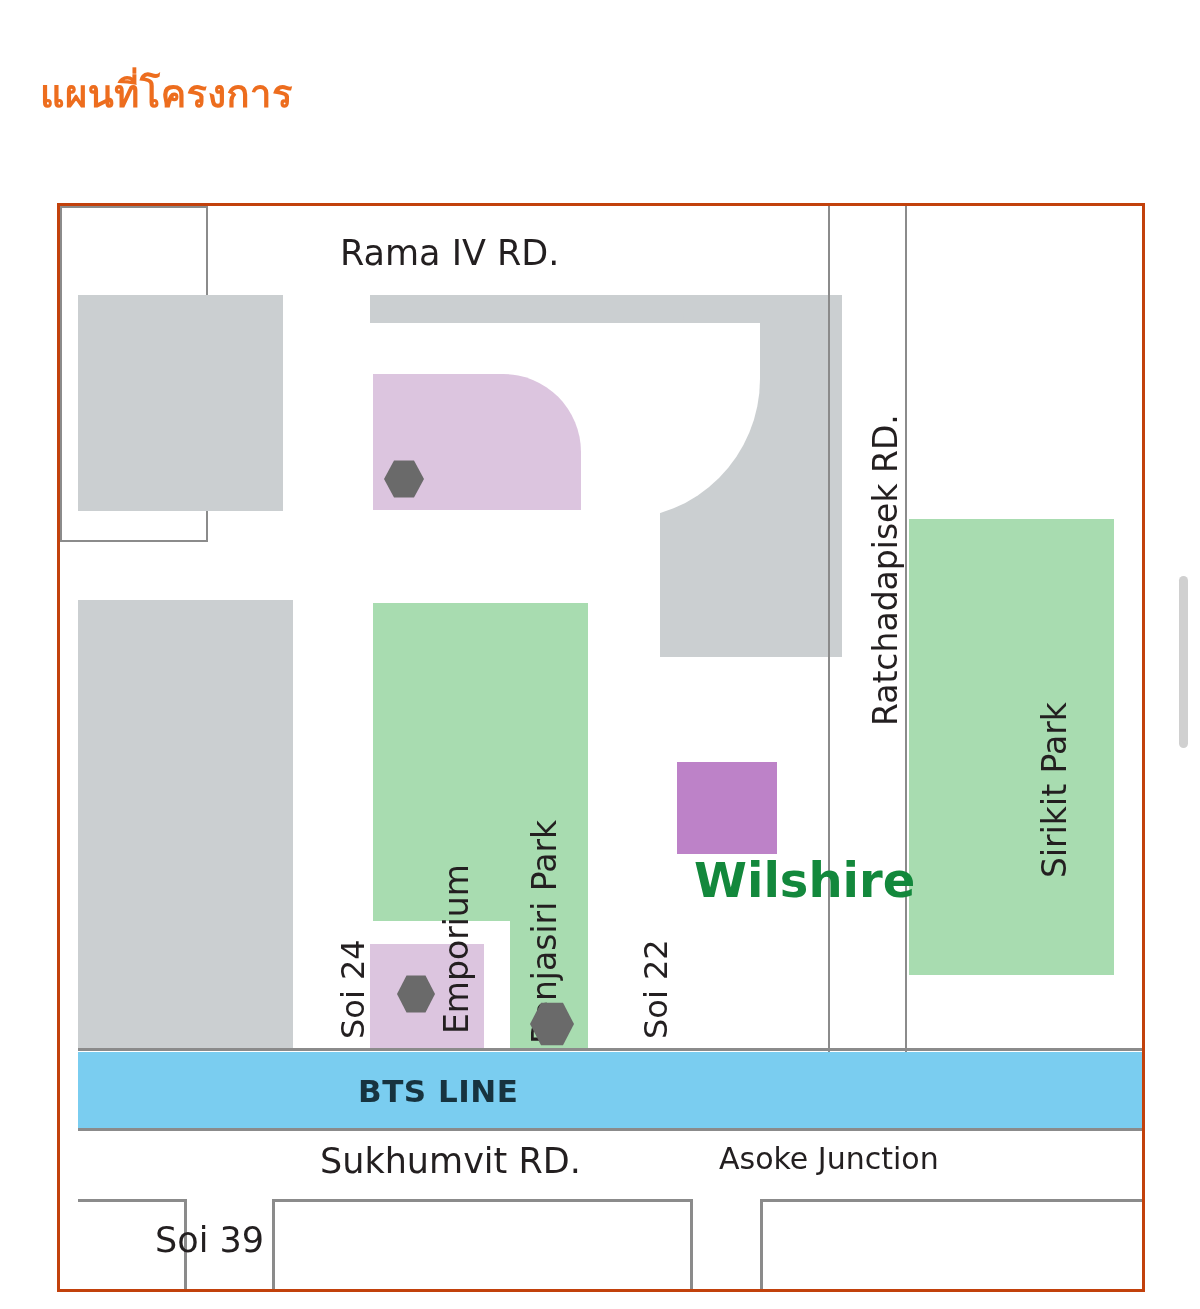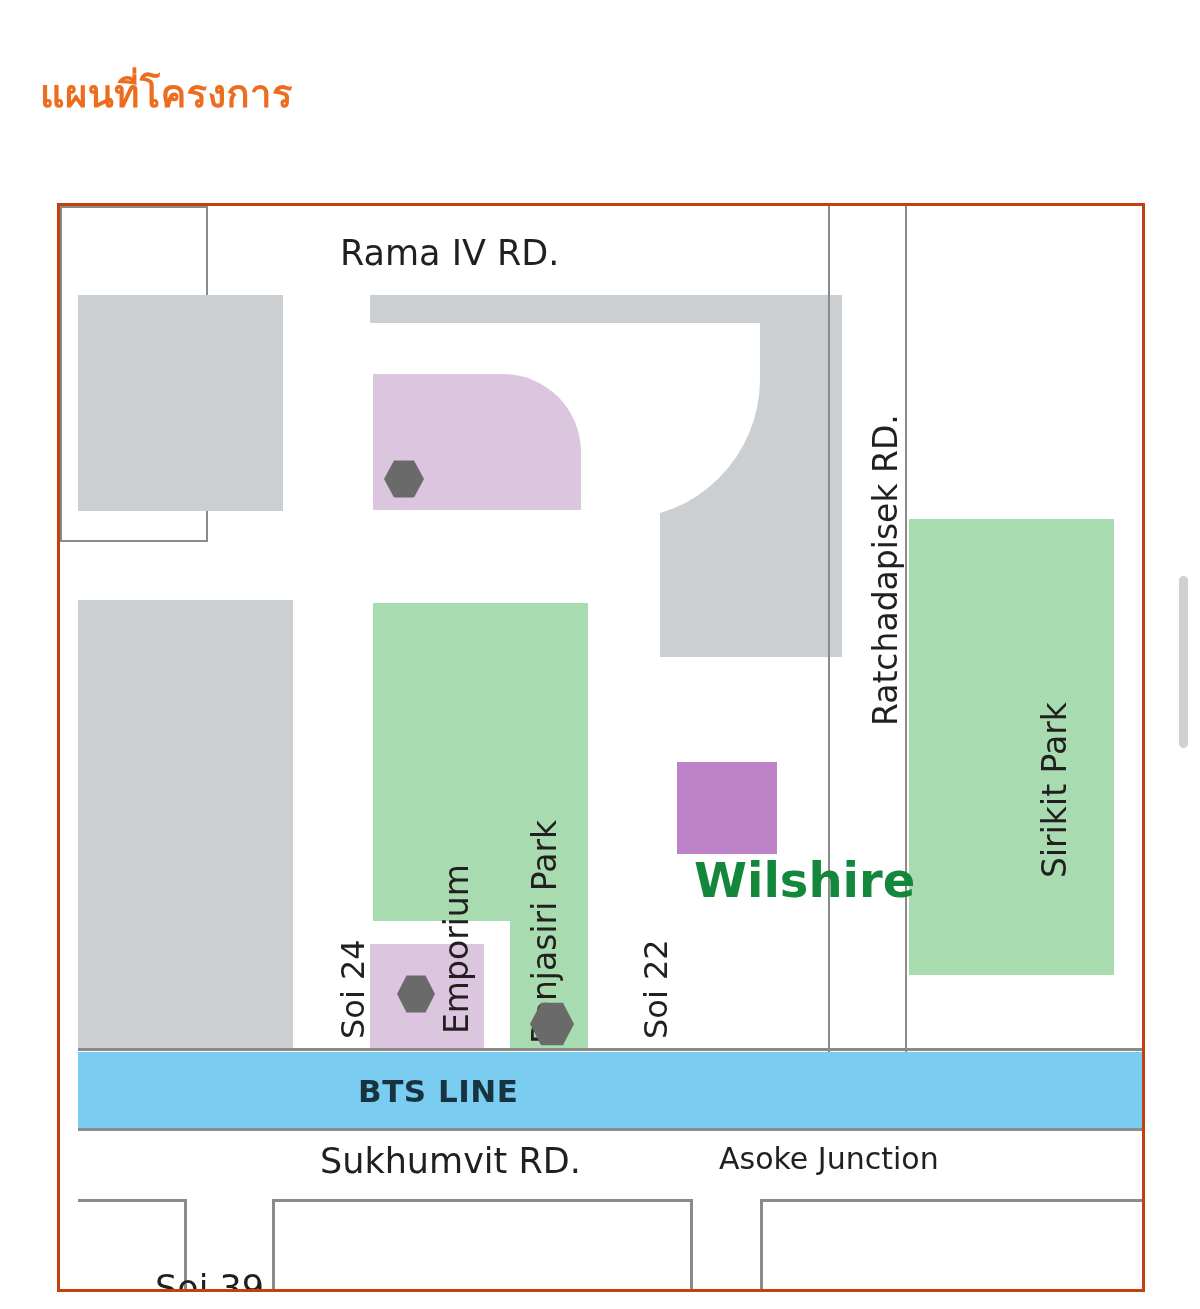--- a/index.html
+++ b/index.html
@@ -186,21 +186,21 @@
   <div class="road-label" style="left:280px; top:30px; font-size:35px;">Rama IV RD.</div>
 
   <div class="road-label vert" style="left:809px; top:520px; font-size:33px;">Ratchadapisek RD.</div>
 
   <div class="road-label vert" style="left:277px; top:833px; font-size:32px;">Soi 24</div>
 
   <div class="road-label vert" style="left:580px; top:833px; font-size:32px;">Soi 22</div>
 
   <div class="road-label" style="left:248px; top:938px; font-size:35px;margin-left:12px;">Sukhumvit RD.</div>
 
-  <div class="road-label" style="left:95px;  top:1017px; font-size:35px;margin-top:48px;">Soi 39</div>
+  <div class="road-label" style="left:95px;  top:1017px; font-size:35px;">Soi 39</div>
 
   <div id="bts-label" style="left:298px; top:867px;">BTS LINE</div>
 
   <div class="road-label" style="left:659px; top:938px; font-size:30px;">Asoke Junction</div>
 
 
   <div class="poi-label vert" style="left:380px; top:828px; font-size:33px;">Emporium</div>
 
   <div class="poi-label vert" style="left:468px; top:838px; font-size:33px;">Benjasiri Park</div>
 

